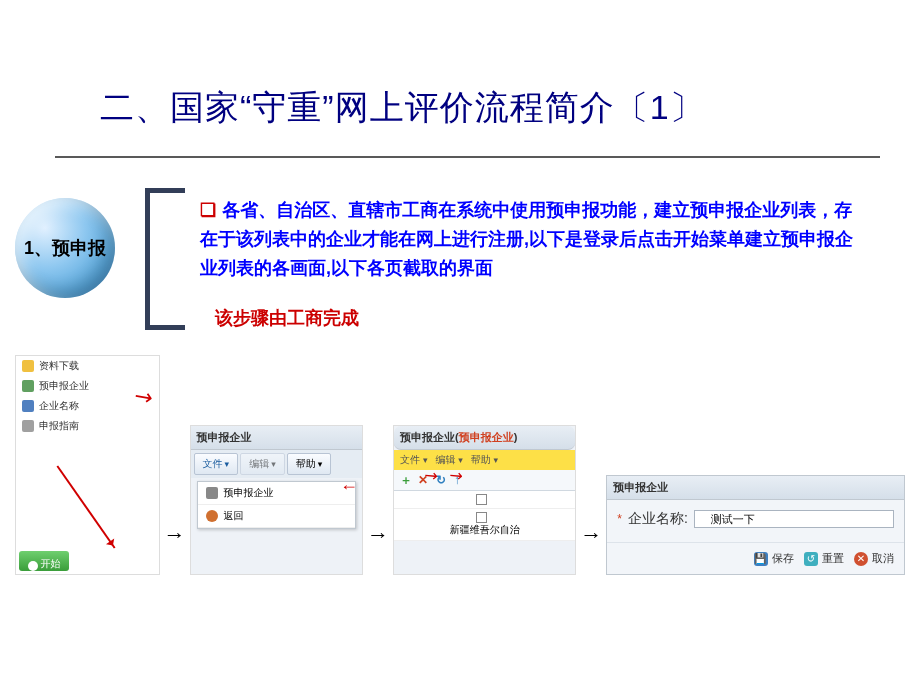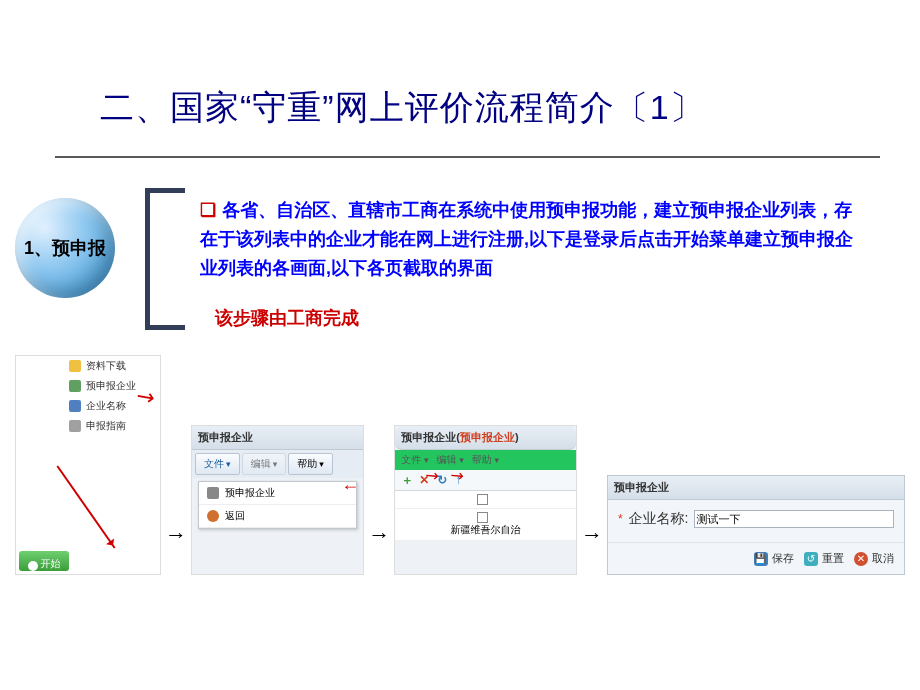--- a/index.html
+++ b/index.html
@@ -100,21 +100,20 @@
       font-size: 22px;
       color: #000;
       padding-bottom: 30px;
       flex-shrink: 0;
     }
     
     .shot1 {
       width: 150px;
       height: 220px;
       background: #ffffff;
-      padding-left: 47px;
     }
     .s1-item {
       display: flex;
       align-items: center;
       padding: 3px 6px;
       font-size: 10px;
       color: #333;
       gap: 5px;
     }
     .s1-icon {
@@ -218,21 +217,21 @@
       padding: 4px 6px;
       font-size: 11px;
       border-bottom: 1px solid #c0c8d0;
       border-radius: 7px;
     }
     .ph3-main { color: #333; font-weight: bold; }
     .ph3-red { color: #d04020; font-weight: bold; }
     .toolbar3 {
       display: flex; gap: 8px; padding: 3px 6px;
       font-size: 10px; color: #555;
-      background: #22c55e;
+      background: #fde047;
     }
     .icon-row3 {
       display: flex; gap: 6px; padding: 4px 6px;
       background: #f5f8fb;
       border-bottom: 1px solid #d0d8e0;
       align-items: center;
     }
     .ir3-icon { width: 12px; height: 12px; display: inline-block; }
     .ir3-icon.plus { color: #3a9d3a; font-weight: bold; font-size: 12px; line-height: 12px; }
     .ir3-icon.x { color: #d04020; font-weight: bold; font-size: 12px; line-height: 12px; }
@@ -258,21 +257,21 @@
     }
     .form-row4 {
       display: flex; align-items: center;
       padding: 10px 10px 4px 10px;
       gap: 6px;
     }
     .req-star { color: #d04020; font-size: 12px; }
     .lbl4 { font-size: 14px; color: #333; }
     .inp4 {
       flex: 1; height: 18px; border: 1px solid #aab4c0;
-      background: #fff; font-size: 11px; padding: 0 1px;
+      background: #fff; font-size: 11px; padding: 0 16px;
       display: flex; align-items: center;
     }
     .btn-row4 {
       display: flex; justify-content: flex-end; gap: 10px;
       padding: 8px 10px 4px 10px;
       border-top: 1px solid #dde3ea;
       margin-top: 10px;
     }
     .btn4 {
       display: flex; align-items: center; gap: 4px;

